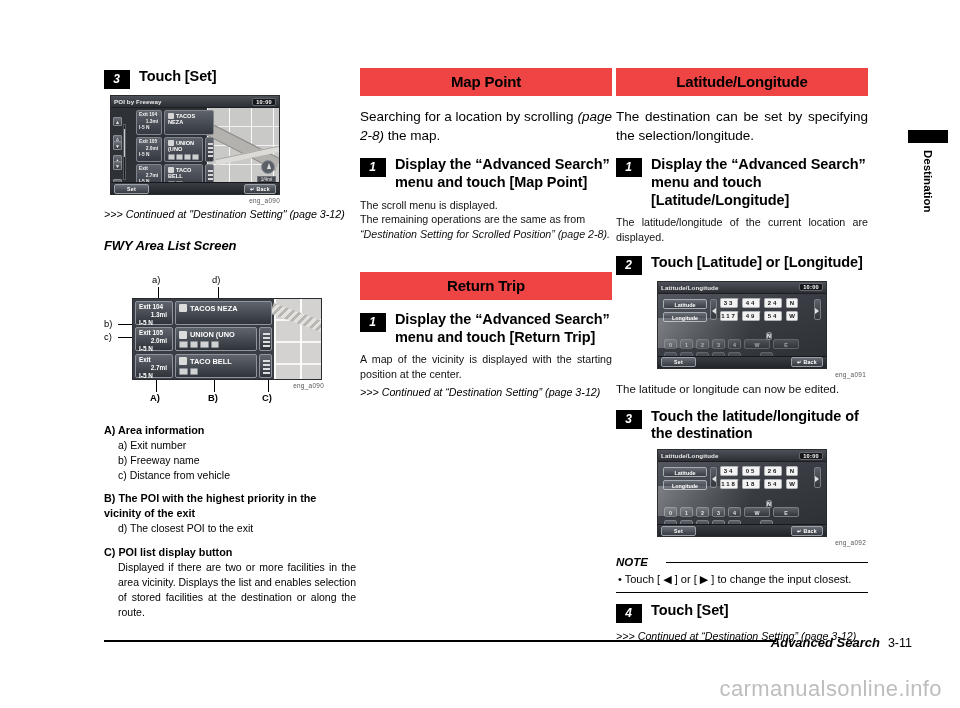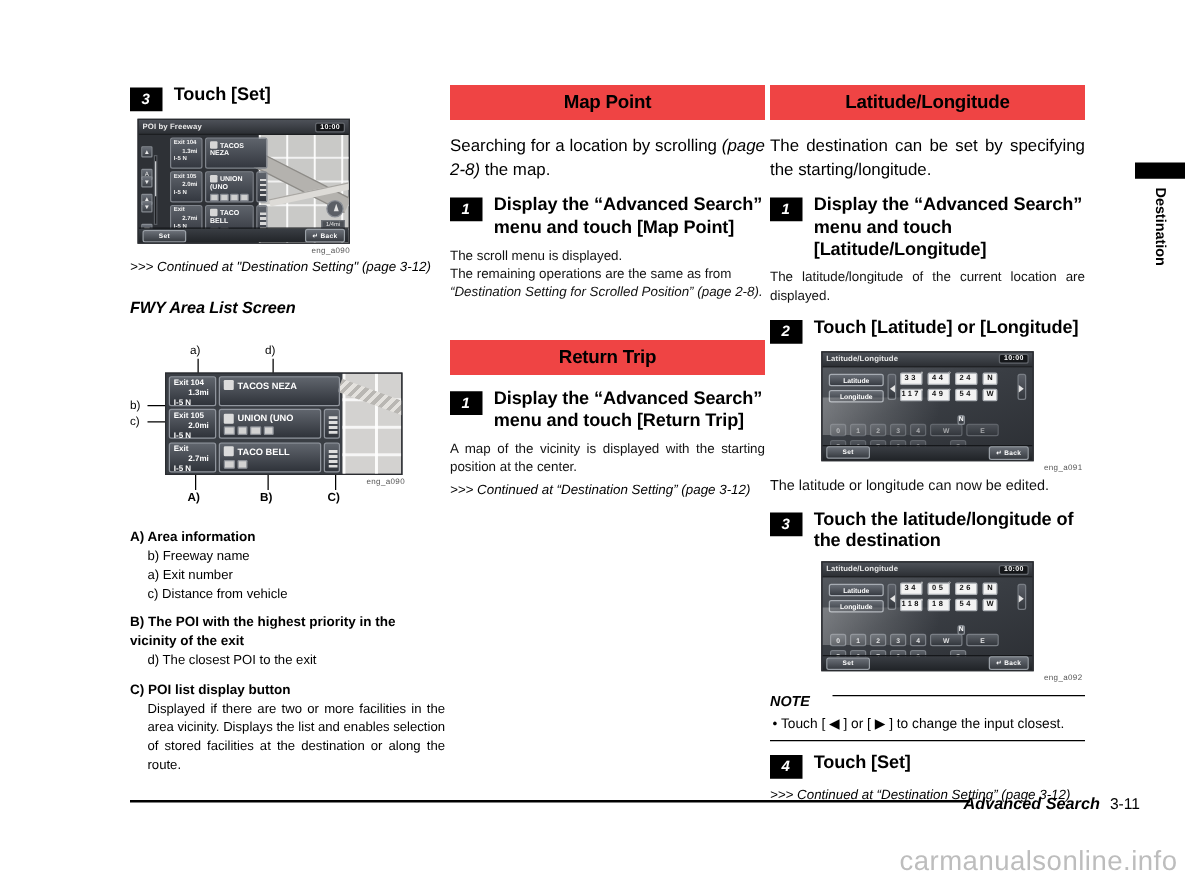--- a/index.html
+++ b/index.html
@@ -274,21 +274,21 @@
   .key.wide { width:26px; }
   .key.sp { background:none; border:none; }
   .ll-glare {
     position:absolute; left:0; top:24px; width:100%; height:30px;
     background:linear-gradient(105deg, rgba(255,255,255,.28), rgba(255,255,255,0) 55%);
     pointer-events:none;
   }
 
   
   .note-wrap { margin-top:10px; }
-  .note-hd { display:flex; gap:18px; }
+  .note-hd { display:flex; align-items:center; gap:18px; }
   .note-hd .t { font-weight:bold; font-style:italic; font-size:11.5px; }
   .note-hd .rule { flex:1; height:1px; background:#000; }
   .note-body { font-size:11px; line-height:1.45; padding:4px 0 4px 2px; }
   .note-bot { height:1px; background:#000; }
 
   
   .side-tab { position:absolute; right:12px; top:130px; width:40px; }
   .side-tab .bar { width:40px; height:13px; background:#000; }
   .side-tab .txt {
     font-weight:bold; font-size:11.5px; white-space:nowrap;
@@ -476,22 +476,22 @@
             <div class="fwy-listbtn"></div>
           </div>
 
         </div>
       </div>
       <div class="fig-code" style="position:absolute; right:30px; top:106px;">eng_a090</div>
     </div>
 
     <div class="defs">
       <div class="def-h">A) Area information</div>
+      <div class="def-i">a) Exit number</div>
       <div class="def-i">b) Freeway name</div>
-      <div class="def-i">a) Exit number</div>
       <div class="def-i">c) Distance from vehicle</div>
       <div class="gap"></div>
       <div class="def-h">B) The POI with the highest priority in the vicinity of the exit</div>
       <div class="def-i">d) The closest POI to the exit</div>
       <div class="gap"></div>
       <div class="def-h">C) POI list display button</div>
       <div class="def-p">Displayed if there are two or more facilities in the area vicinity. Displays the list and enables selection of stored facilities at the destination or along the route.</div>
     </div>
   </div>
 
@@ -519,21 +519,21 @@
       <span class="step-title">Display the “Advanced Search” menu and touch [Return Trip]</span>
     </div>
     <p class="small-txt">A map of the vicinity is displayed with the starting position at the center.</p>
     <p class="cont">&gt;&gt;&gt; Continued at “Destination Setting” (page 3-12)</p>
   </div>
 
   <div class="col col-right">
 
     <div class="sec-bar">Latitude/Longitude</div>
 
-    <p class="body-txt">The destination can be set by specifying the starting/longitude.</p>
+    <p class="body-txt">The destination can be set by specifying the selection/longitude.</p>
 
     <div class="step">
       <span class="step-num">1</span>
       <span class="step-title">Display the “Advanced Search” menu and touch [Latitude/Longitude]</span>
     </div>
     <p class="small-txt" style="margin-bottom:9px;">The latitude/longitude of the current location are displayed.</p>
 
     <div class="step">
       <span class="step-num">2</span>
       <span class="step-title">Touch [Latitude] or [Longitude]</span>

